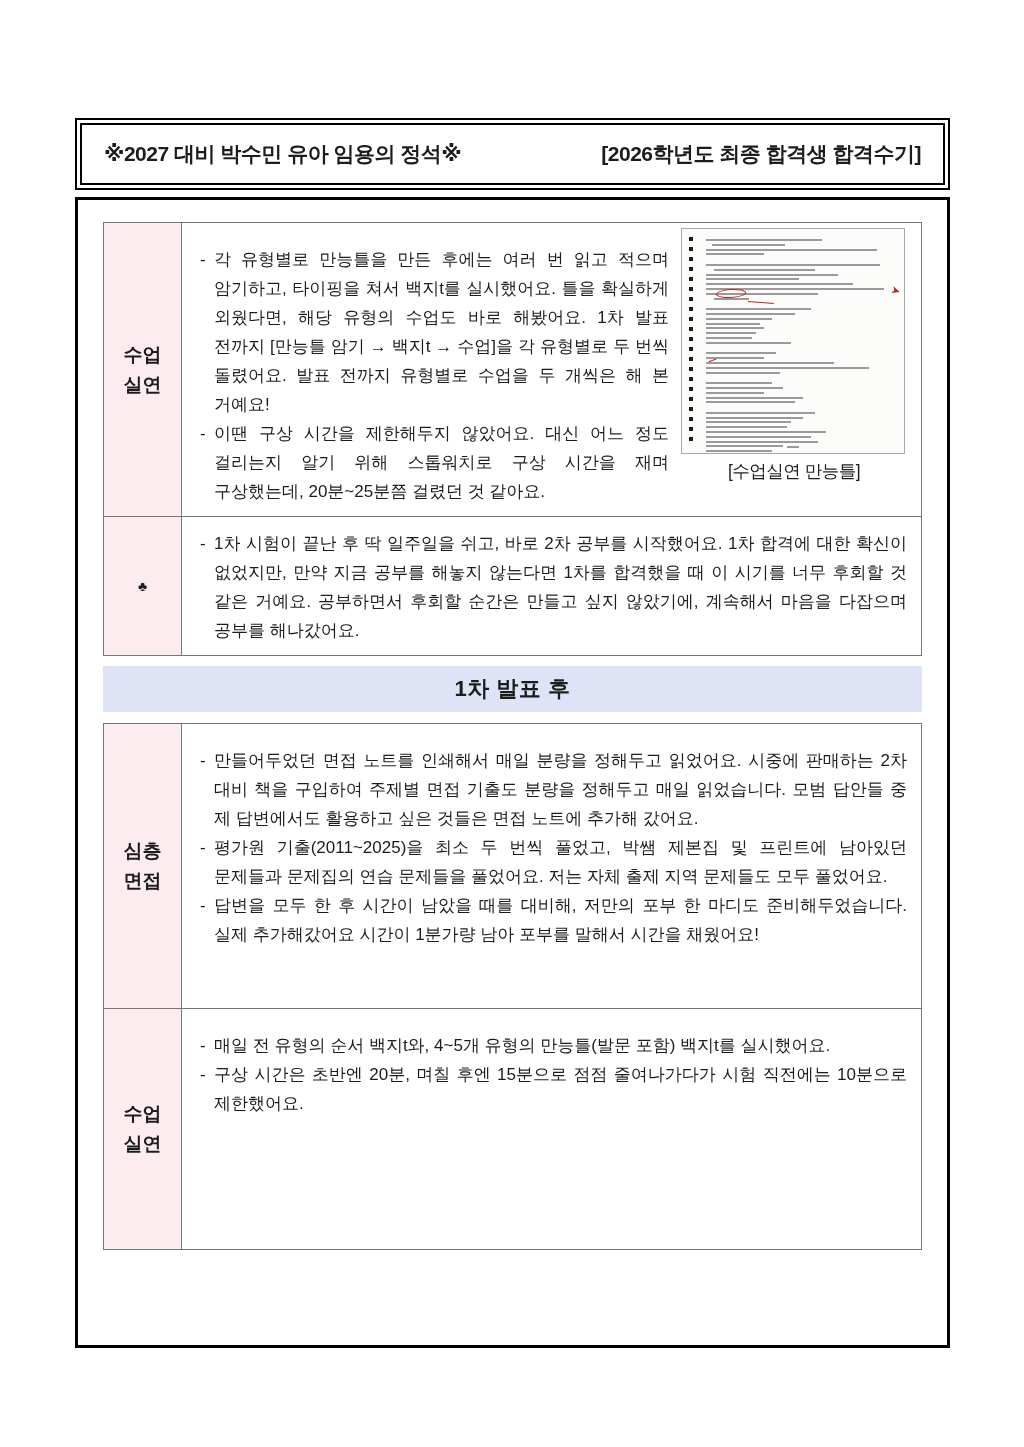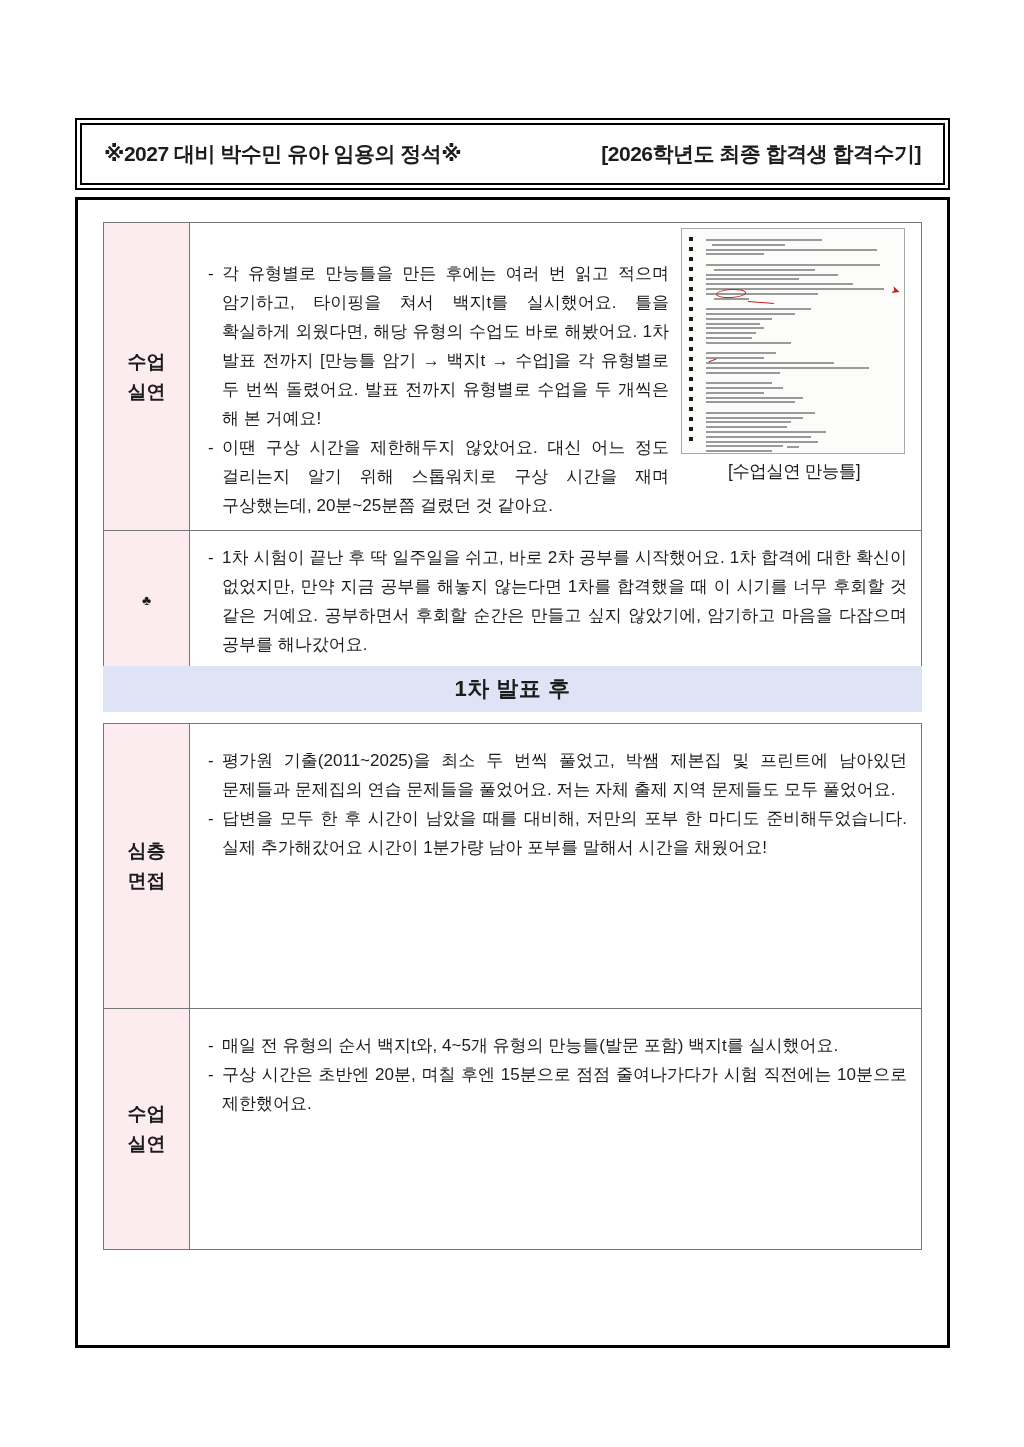--- a/index.html
+++ b/index.html
@@ -34,38 +34,38 @@
   .main-box{
     position:absolute;left:75px;top:197px;width:875px;height:1151px;
     border:3px solid #000;background:#fff;
   }
 
   
   .tbl{position:absolute;left:25px;width:819px;border:1px solid var(--tborder);background:#fff;}
   .trow{display:flex;border-bottom:1px solid var(--tborder);}
   .trow:last-child{border-bottom:none;}
   .tlabel{
-    width:86px;flex-shrink:0;background:var(--pink);
+    width:78px;flex-shrink:0;background:var(--pink);
     border-right:1px solid var(--tborder);
     display:flex;flex-direction:column;justify-content:center;align-items:center;
     font-weight:bold;font-size:19px;line-height:30px;
   }
   .tcontent{flex:1;padding:22px 14px 10px 16px;min-width:0;}
   .tcontent.pt-sm{padding-top:12px;}
 
   .bullet{
     position:relative;padding-left:16px;margin:0;
     font-size:17px;line-height:29px;text-align:justify;
     word-break:keep-all;overflow-wrap:break-word;
   }
   .bullet::before{content:"-";position:absolute;left:2px;}
 
   
   .row1-wrap{display:flex;gap:12px;align-items:flex-start;}
-  .row1-text{flex:1;min-width:0;margin-top:14px;}
+  .row1-text{flex:1;min-width:0;}
   .fig{width:226px;flex-shrink:0;margin-top:-17px;}
   .thumb{
     position:relative;width:224px;height:226px;background:#fcfcfb;
     border:1px solid #a8a8a8;overflow:hidden;
   }
   .binding{
     position:absolute;left:7px;top:8px;bottom:8px;width:4px;
     background:repeating-linear-gradient(180deg,#1b1b1b 0 4px,transparent 4px 10px);
   }
   .thumb-lines{position:absolute;left:20px;right:8px;top:10px;}
@@ -205,36 +205,37 @@
             </div>
           </div>
         </div>
       </div>
 
       <div class="trow r-h2">
         <div class="tlabel">
           <span class="clover">♣</span>
         </div>
         <div class="tcontent pt-sm bullets">
-            <p class="bullet">1차 시험이 끝난 후 딱 일주일을 쉬고, 바로 2차 공부를 시작했어요. 1차 합격에 대한 확신이 없었지만, 만약 지금 공부를 해놓지 않는다면 1차를 합격했을 때 이 시기를 너무 후회할 것 같은 거예요. 공부하면서 후회할 순간은 만들고 싶지 않았기에, 암기하고 마음을 다잡으며 공부를 해나갔어요.</p>
+            <p class="bullet">1차 시험이 끝난 후 딱 일주일을 쉬고, 바로 2차 공부를 시작했어요. 1차 합격에 대한 확신이 없었지만, 만약 지금 공부를 해놓지 않는다면 1차를 합격했을 때 이 시기를 너무 후회할 것 같은 거예요. 공부하면서 후회할 순간은 만들고 싶지 않았기에, 계속해서 마음을 다잡으며 공부를 해나갔어요.</p>
           </div>
       </div>
 
     </div>
 
     <div class="band">1차 발표 후</div>
 
     <div class="tbl tbl-after">
 
       <div class="trow r-h3">
         <div class="tlabel">
             <div class="label-line">심층</div>
             <div class="label-line">면접</div>
           </div>
         <div class="tcontent bullets">
+            <p class="bullet">만들어두었던 면접 노트를 인쇄해서 매일 분량을 정해두고 읽었어요.  시중에 판매하는 2차 대비 책을 구입하여 주제별 면접 기출도 분량을 정해두고 매일 읽었습니다. 모범 답안들 중 제 답변에서도 활용하고 싶은 것들은 면접 노트에 추가해 갔어요.</p>
             <p class="bullet">평가원 기출(2011~2025)을 최소 두 번씩 풀었고, 박쌤 제본집 및 프린트에 남아있던 문제들과 문제집의 연습 문제들을 풀었어요. 저는 자체 출제 지역 문제들도 모두 풀었어요.</p>
             <p class="bullet">답변을 모두 한 후 시간이 남았을 때를 대비해, 저만의 포부 한 마디도 준비해두었습니다. 실제 추가해갔어요 시간이 1분가량 남아 포부를 말해서 시간을 채웠어요!</p>
           </div>
       </div>
 
       <div class="trow r-h4">
         <div class="tlabel">
             <div class="label-line">수업</div>
             <div class="label-line">실연</div>
           </div>

